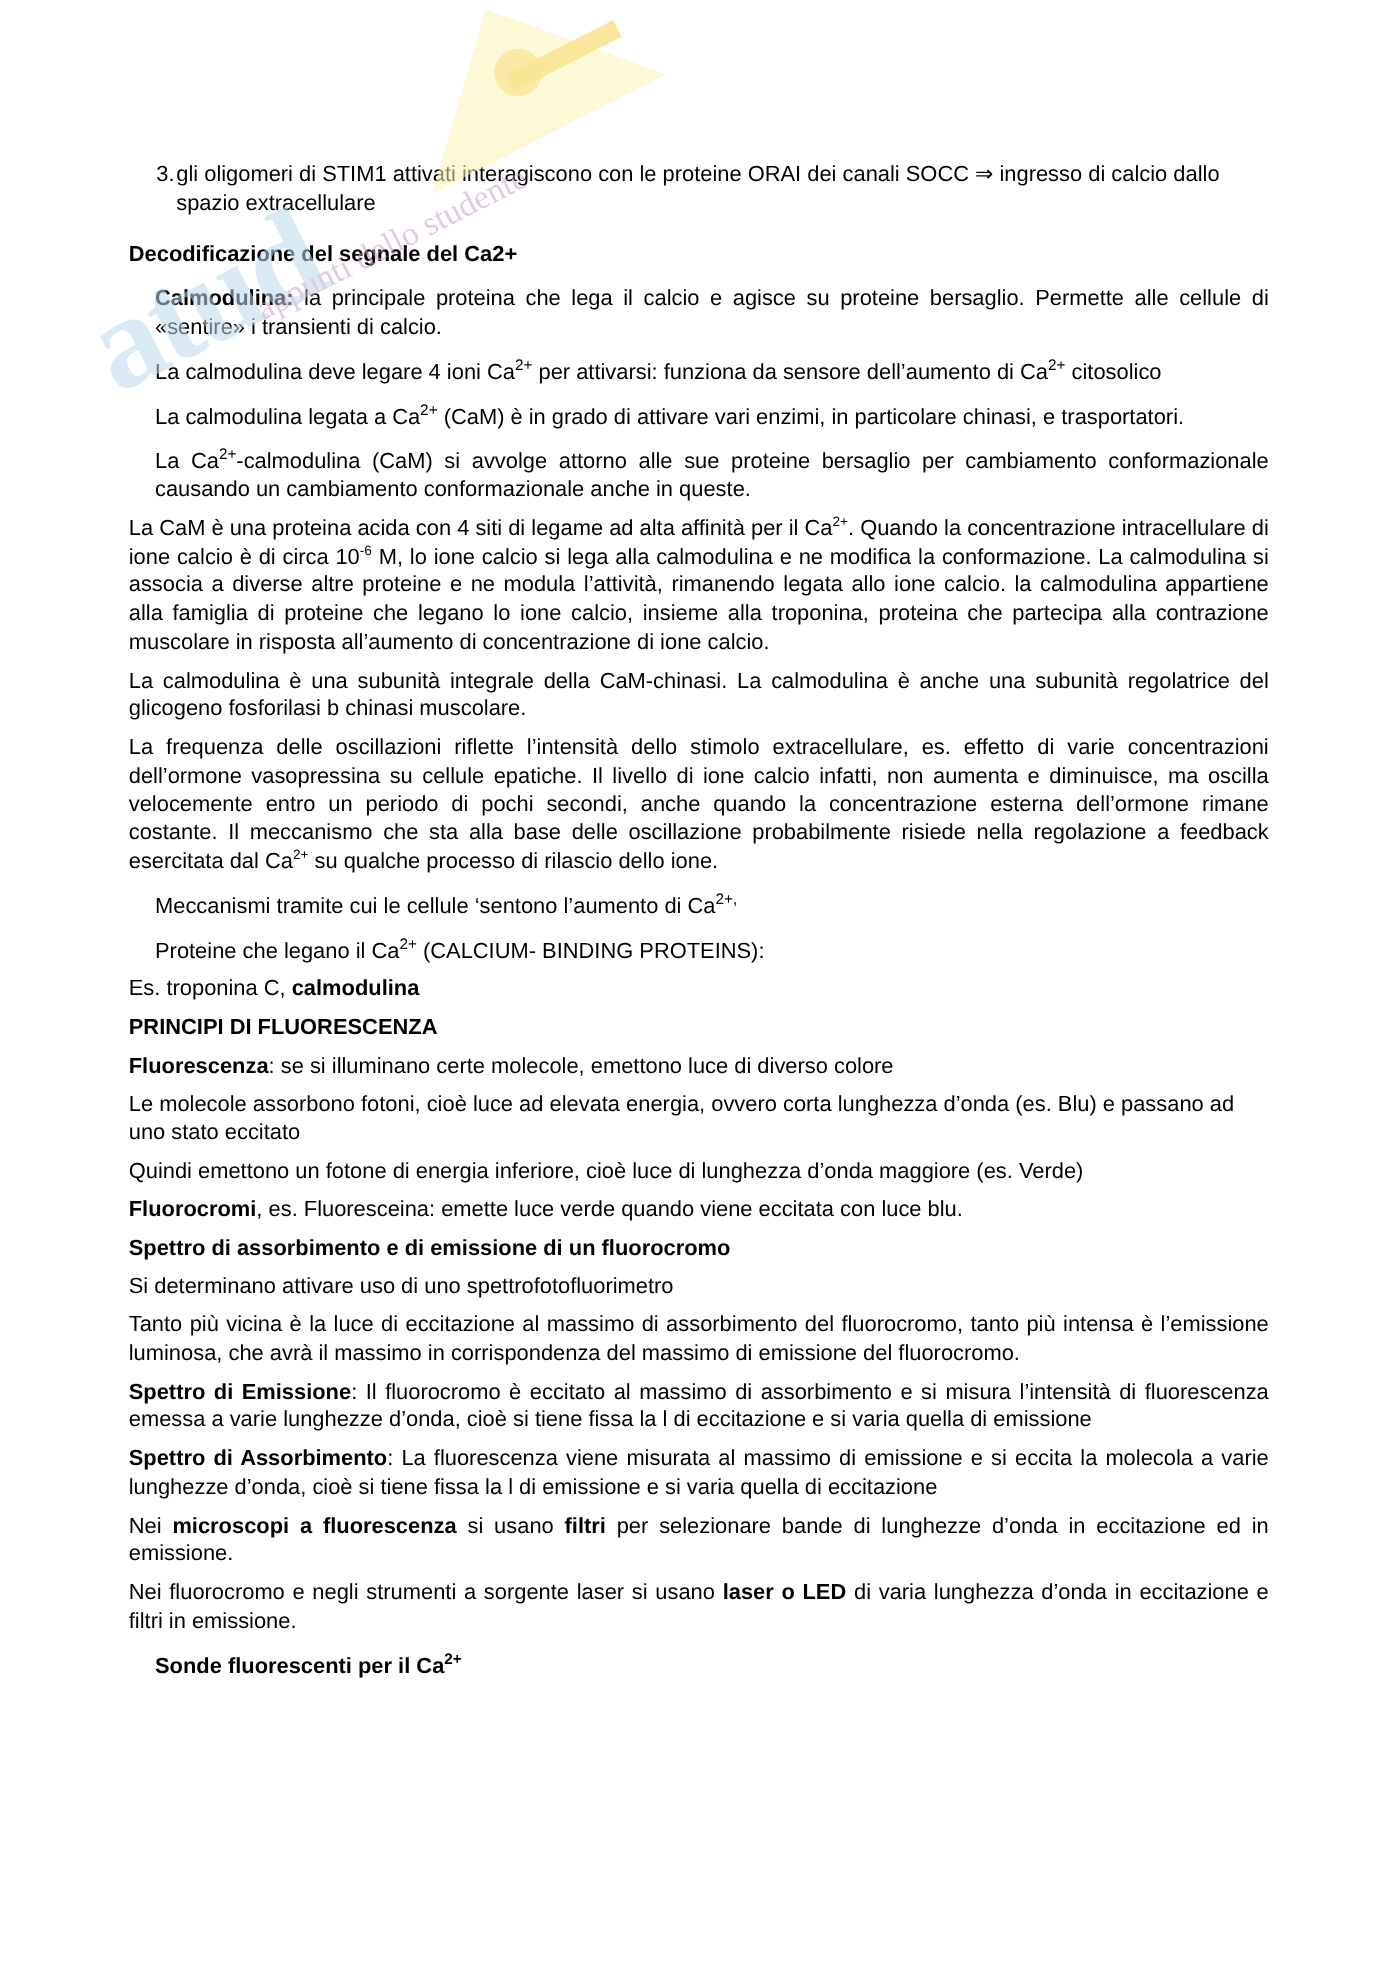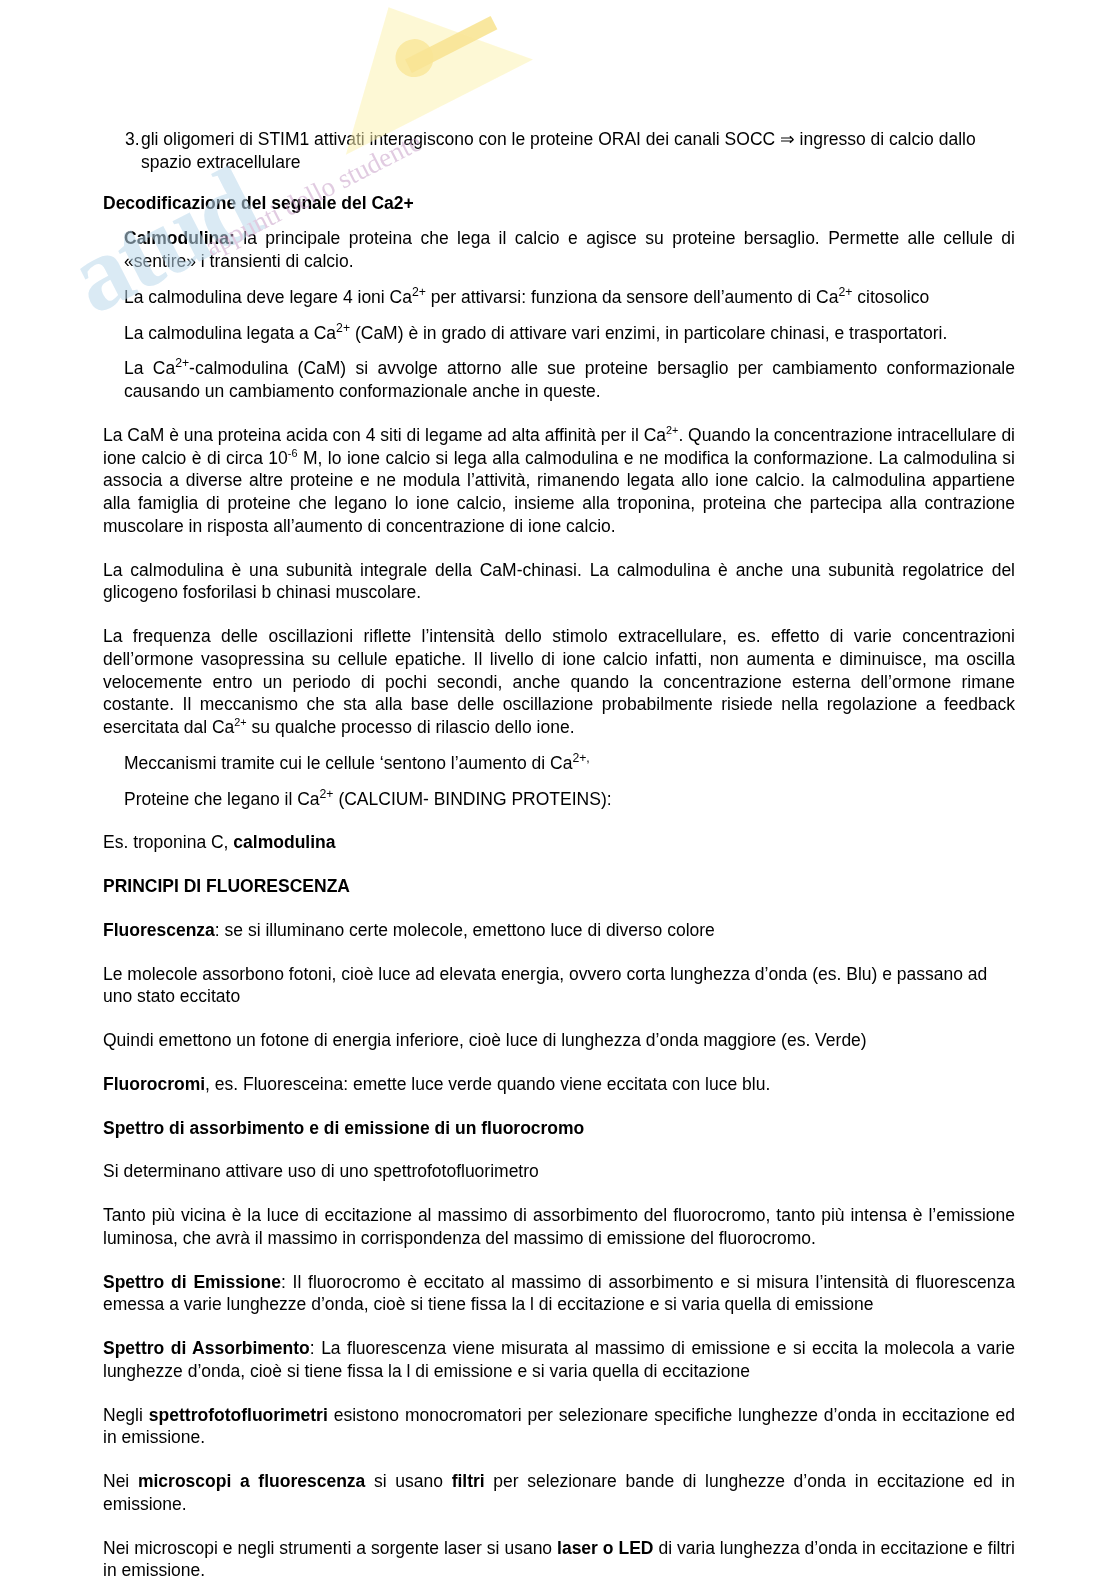--- a/index.html
+++ b/index.html
@@ -94,21 +94,21 @@
   
   p {
     margin: 0;
     font-size: 17.5px;
     line-height: 1.30;
     text-align: justify;
   }
   .just { text-align: justify; }
   .left { text-align: left; }
   .sp-before { margin-top: 13px; margin-left: 21px; }
-  .sp-small { margin-top: 21px; }
+  .sp-small { margin-top: 8px; }
   b, .b { font-weight: bold; }
   sup { font-size: 0.62em; vertical-align: super; line-height: 0; }
   .sup-big { font-size: 0.70em; vertical-align: super; line-height: 0; }
   .olist {
     display: flex;
     font-size: 17.5px;
     line-height: 1.30;
   }
   .olist .num {
     width: 38px;
@@ -179,22 +179,21 @@
     <p class="left b sp-small">Spettro di assorbimento e di emissione di un fluorocromo</p>
 
     <p class="left sp-small">Si determinano attivare uso di uno spettrofotofluorimetro</p>
 
     <p class="just sp-small">Tanto più vicina è la luce di eccitazione al massimo di assorbimento del fluorocromo, tanto più intensa è l’emissione luminosa, che avrà il massimo in corrispondenza del massimo di emissione del fluorocromo.</p>
 
     <p class="just sp-small"><b>Spettro di Emissione</b><span>: Il fluorocromo è eccitato al massimo di assorbimento e si misura l’intensità di fluorescenza emessa a varie lunghezze d’onda, cioè si tiene fissa la l di eccitazione e si varia quella di emissione</span></p>
 
     <p class="just sp-small"><b>Spettro di Assorbimento</b><span>: La fluorescenza viene misurata al massimo di emissione e si eccita la molecola a varie lunghezze d’onda, cioè si tiene fissa la l di emissione e si varia quella di eccitazione</span></p>
 
-    <p class="just sp-small"><span>Negli </span><b>spettrofotofluorimetri</b><span> esistono monocromatori per selezionare specifiche lunghezze d’onda in eccitazione ed in emissione.</span></p>
 
     <p class="just sp-small"><span>Nei </span><b>microscopi a fluorescenza</b><span> si usano </span><b>filtri</b><span> per selezionare bande di lunghezze d’onda in eccitazione ed in emissione.</span></p>
 
-    <p class="just sp-small"><span>Nei microscopi e negli strumenti a sorgente laser si usano </span><b>laser o LED</b><span> di varia lunghezza d’onda in eccitazione e filtri in emissione.</span></p>
+    <p class="just sp-small"><span>Nei fluorocromo e negli strumenti a sorgente laser si usano </span><b>laser o LED</b><span> di varia lunghezza d’onda in eccitazione e filtri in emissione.</span></p>
 
     <p class="left b sp-before"><span>Sonde fluorescenti per il Ca</span><sup class="sup-big">2+</sup></p>
 
   </div>
 </div>
 
 </body></html>

